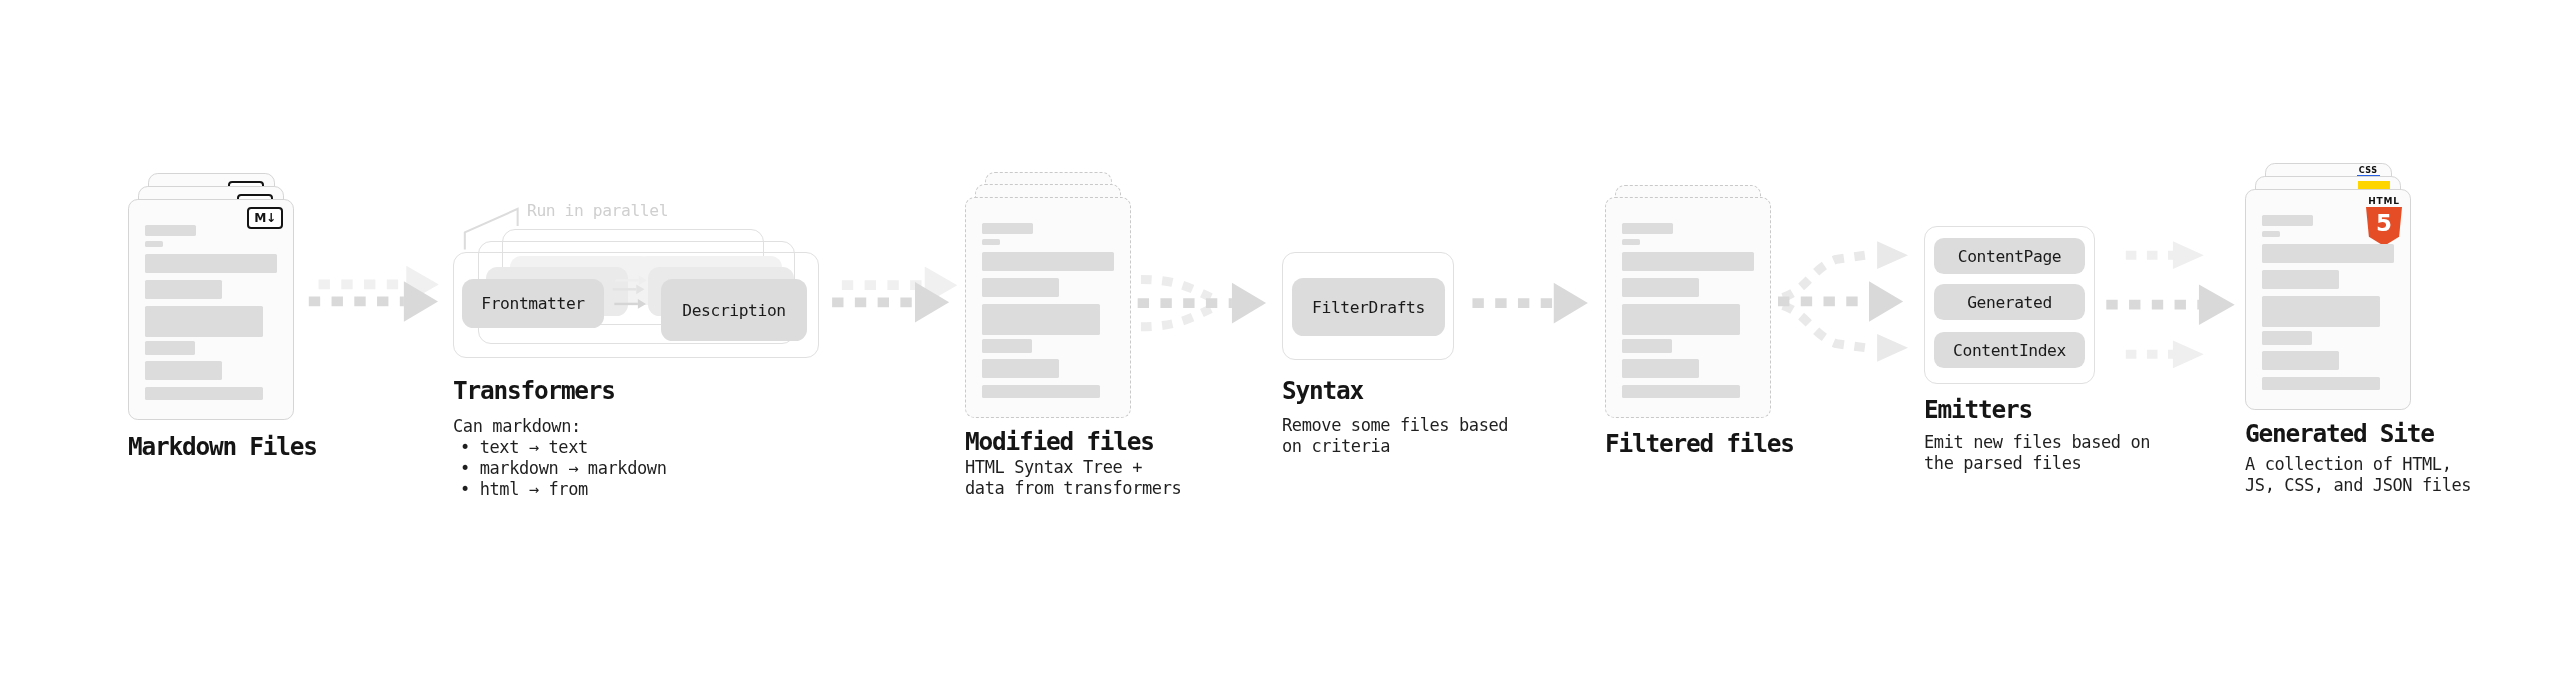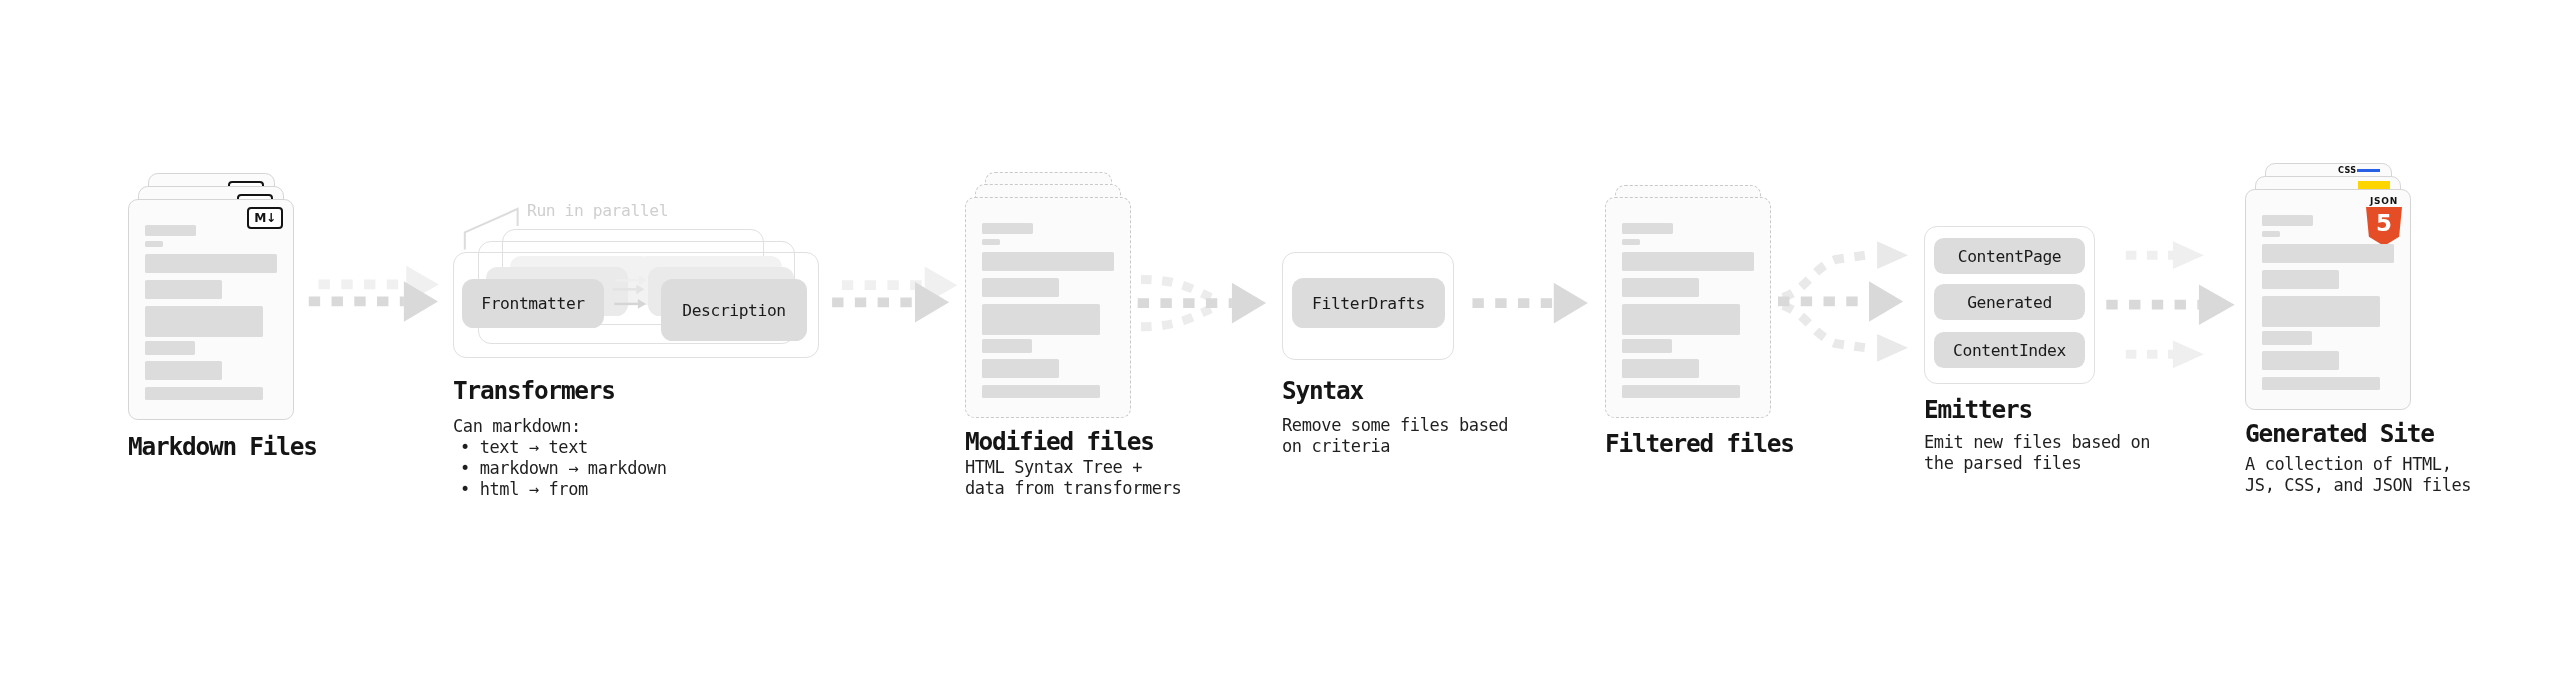--- a/index.html
+++ b/index.html
@@ -24,21 +24,21 @@
   .pill{position:absolute;background:#dcdcdc;border-radius:11.4px;display:flex;align-items:center;justify-content:center;
         font-size:16.3px;color:#1a1a1a;letter-spacing:-0.4px;}
   .pill.ghost1{background:#eaeaea;}
   .pill.ghost2{background:#f2f2f2;}
 
   .stage-label{position:absolute;font-size:24.4px;font-weight:bold;letter-spacing:-1.2px;color:#151515;white-space:nowrap;}
   .caption{position:absolute;font-size:17px;line-height:21px;letter-spacing:-0.4px;color:#1f1f1f;white-space:nowrap;}
   .note{position:absolute;font-size:16.3px;color:#cfcfcf;letter-spacing:-0.4px;white-space:nowrap;}
 
   
-  .css-badge{position:absolute;display:flex;flex-direction:row;align-items:center;
+  .css-badge{position:absolute;display:flex;flex-direction:column;align-items:center;
              font-family:"DejaVu Sans","Liberation Sans",sans-serif;}
   .css-badge .css-text{font-size:8.1px;font-weight:bold;color:#111;line-height:8.1px;letter-spacing:0.4px;}
   .css-badge .css-bar{width:23px;height:3.3px;margin-top:0.8px;background:var(--css_blue,#2760e5);}
   .js-badge{position:absolute;background:var(--js_yellow,#ffd500);}
   .html5-logo{position:absolute;width:39px;display:flex;flex-direction:column;align-items:center;
               font-family:"DejaVu Sans","Liberation Sans",sans-serif;}
   .html5-logo .html-text{font-size:9px;font-weight:bold;letter-spacing:0.8px;color:#111;line-height:9.8px;}
   .html5-shield{width:36px;height:39px;margin-top:0.8px;background:var(--html5_orange,#e44d26);
                 clip-path:polygon(0% 0%,100% 0%,92% 76%,50% 100%,8% 76%);
                 display:flex;align-items:flex-start;justify-content:center;}
@@ -168,21 +168,21 @@
       </div>
     <div class="stage-label" style="left:965px;top:427px">Modified files</div>
     <div class="caption" style="left:965px;top:457px">
       <div>HTML Syntax Tree +</div>
       <div>data from transformers</div>
     </div>
   </div>
 
   <div>
     <div class="outline-box filled" style="left:1282px;top:252px;width:172px;height:108px"></div>
-    <div class="pill" style="left:1292px;top:278px;width:153px;height:50px">FilterDrafts</div>
+    <div class="pill" style="left:1292px;top:278px;width:153px;height:58px">FilterDrafts</div>
     <div class="stage-label" style="left:1282px;top:376px">Syntax</div>
     <div class="caption" style="left:1282px;top:415px">
       <div>Remove some files based</div>
       <div>on criteria</div>
     </div>
   </div>
 
   <div>
     <div class="doc-card dashed" style="left:1615px;top:185px;width:146px"></div>
     <div class="doc-card dashed" style="left:1605px;top:197px;width:166px">
@@ -215,21 +215,21 @@
       <div class="css-badge" style="top:2.4px;right:11.4px">
         <div class="css-text">CSS</div>
         <div class="css-bar"></div>
       </div>
     </div>
     <div class="doc-card" style="left:2255px;top:176px;width:146px">
       <div class="js-badge" style="top:4.1px;right:9.8px;width:32.5px;height:14.6px"></div>
     </div>
     <div class="doc-card" style="left:2245px;top:189px;width:166px">
       <div class="html5-logo" style="top:6.5px;right:6.5px">
-        <div class="html-text">JSON</div>
+        <div class="html-text">HTML</div>
         <div class="html5-shield">
             <span>5</span>
           </div>
       </div>
     <div class="bar" style="left: 16.3px; top: 25px; width: 51px; height: 11.4px;"></div>
         <div class="bar" style="left: 16.3px; top: 41px; width: 18px; height: 5.7px;"></div>
         <div class="bar" style="left: 16.3px; top: 54px; width: 132px; height: 18.7px;"></div>
         <div class="bar" style="left: 16.3px; top: 80px; width: 77px; height: 18.7px;"></div>
         <div class="bar" style="left: 16.3px; top: 106px; width: 118px; height: 31px;"></div>
         <div class="bar" style="left: 16.3px; top: 141px; width: 50px; height: 14px;"></div>

